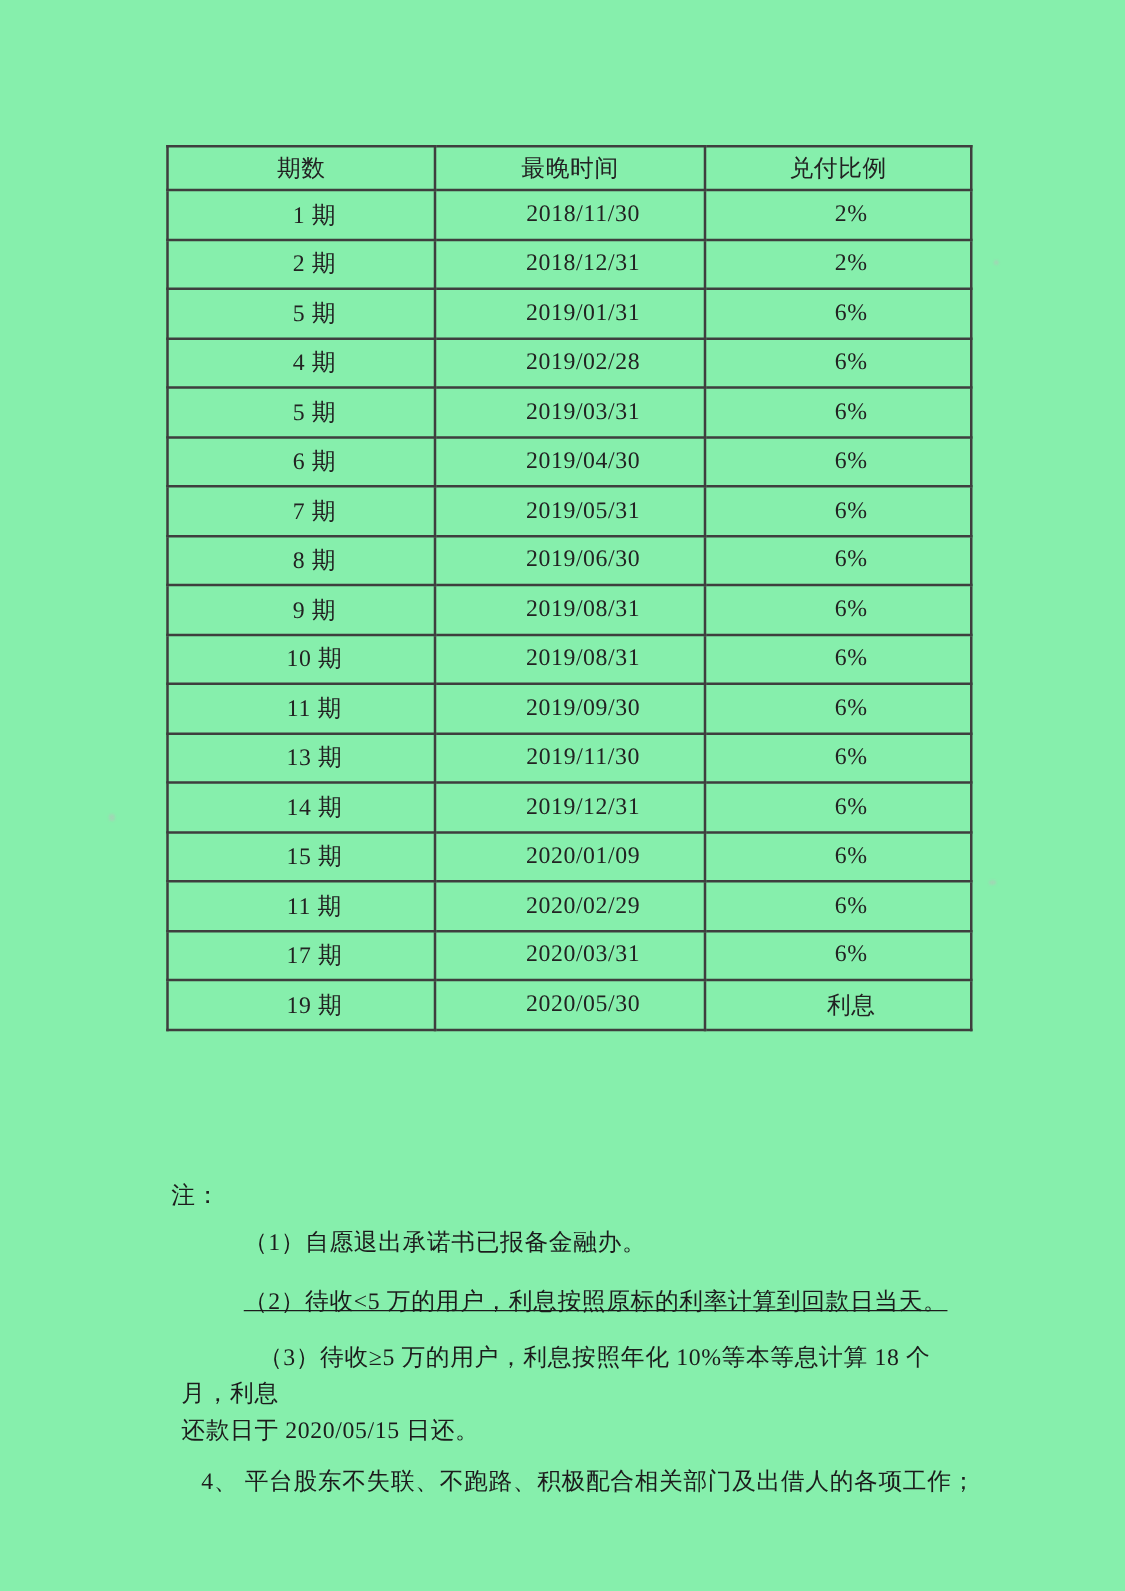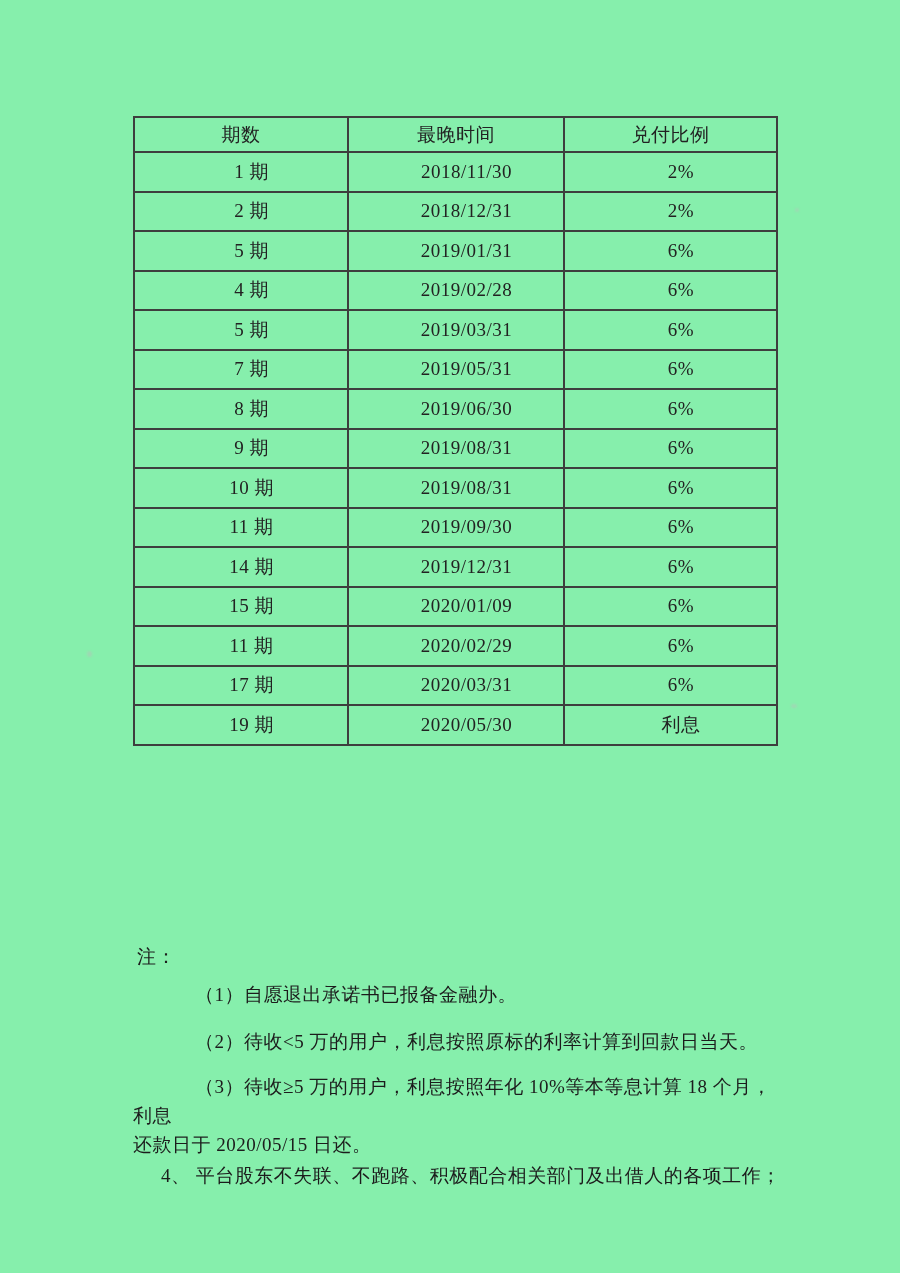--- a/index.html
+++ b/index.html
@@ -47,22 +47,22 @@
     left: 133px;
     top: 942px;
     width: 656px;
     font-size: 19px;
     line-height: 29px;
     color: #1c1c1c;
     letter-spacing: 0.5px;
   }
   .note-label  { margin: 0 0 9px 4px; }
   .note-item-1 { margin: 0 0 18px 0; text-indent: 62px; font-family: Liberation Serif, serif; }
-  .note-item-2 { margin: 0 0 16px 0; text-indent: 62px; }
-  .note-item-3 { margin: 0; text-indent: 62px; white-space: pre-wrap; }
+  .note-item-2 { margin: 0 0 16px 0; text-indent: 62px; text-decoration: underline; }
+  .note-item-3 { margin: 12px; text-indent: 62px; white-space: pre-wrap; }
   .note-item-4 { margin: 2px 0 0 28px; }
   
   .speck {
     position: absolute;
     background: #bdbdbd;
     border-radius: 50%;
     opacity: 0.45;
     filter: blur(1px);
   }
   .speck.s1 { left: 87px;  top: 651px; width: 5px; height: 6px; }
@@ -111,20 +111,25 @@
       <td>2019/02/28</td>
       <td>6%</td>
     </tr>
 
     <tr>
       <td>5 期</td>
       <td>2019/03/31</td>
       <td>6%</td>
     </tr>
 
+    <tr>
+      <td>6 期</td>
+      <td>2019/04/30</td>
+      <td>6%</td>
+    </tr>
 
     <tr>
       <td>7 期</td>
       <td>2019/05/31</td>
       <td>6%</td>
     </tr>
 
     <tr>
       <td>8 期</td>
       <td>2019/06/30</td>
@@ -143,20 +148,25 @@
       <td>6%</td>
     </tr>
 
     <tr>
       <td>11 期</td>
       <td>2019/09/30</td>
       <td>6%</td>
     </tr>
 
 
+    <tr>
+      <td>13 期</td>
+      <td>2019/11/30</td>
+      <td>6%</td>
+    </tr>
 
     <tr>
       <td>14 期</td>
       <td>2019/12/31</td>
       <td>6%</td>
     </tr>
 
     <tr>
       <td>15 期</td>
       <td>2020/01/09</td>

